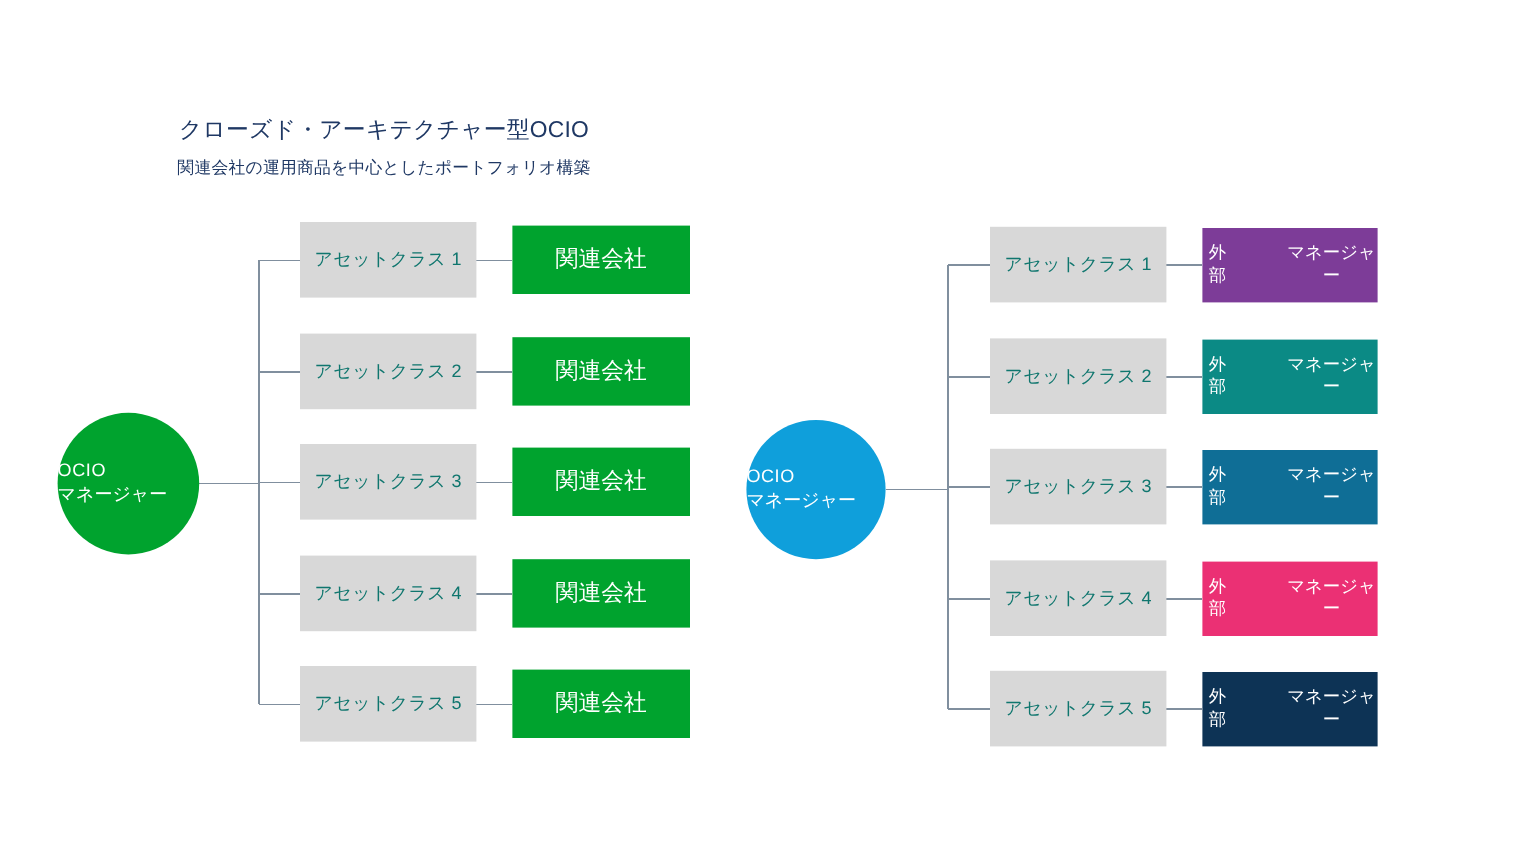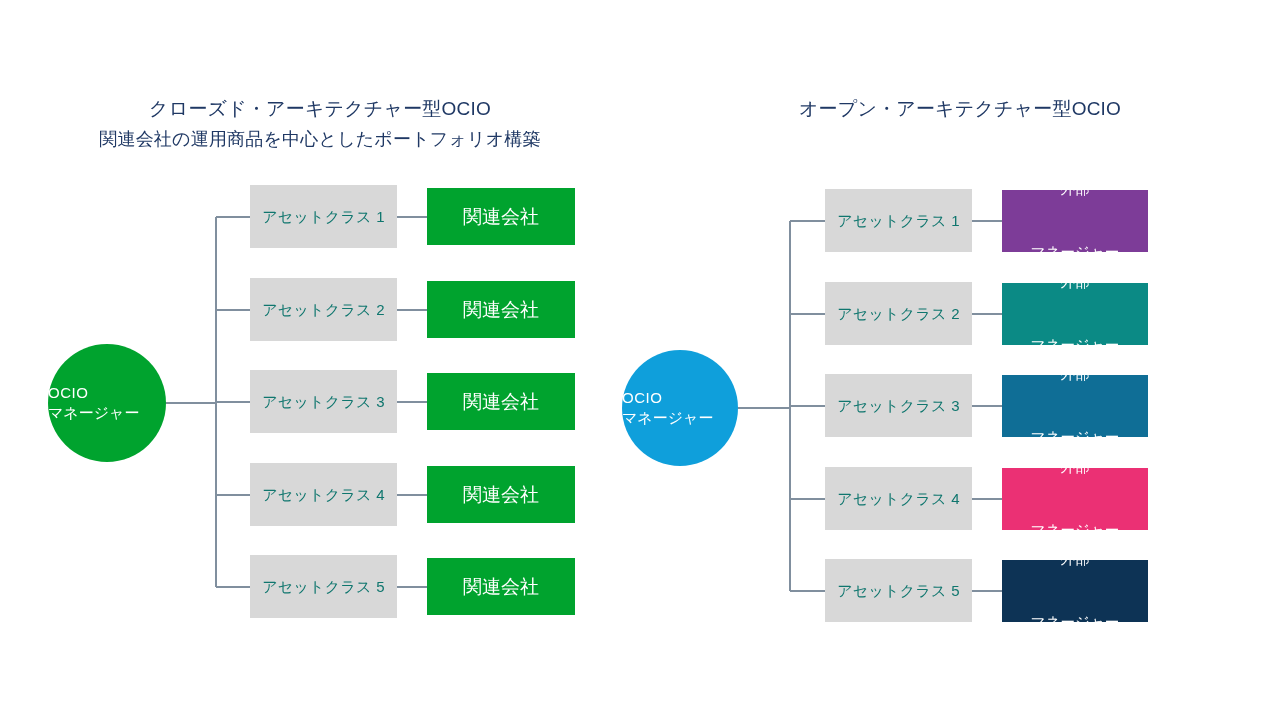--- a/index.html
+++ b/index.html
@@ -24,21 +24,21 @@
   .panel-title {
     position: absolute;
     text-align: center;
     color: #1f3864;
     font-size: 19px;
     line-height: 31px;
     letter-spacing: 0.2px;
     white-space: nowrap;
   }
   .panel-title .t-line { display: block; }
-  .panel-title .t-line2 { font-size: 18px; }
+  .panel-title .t-line2 { font-size: 14px; }
 
   #title-left  { left: 0px;   top: 93px; width: 640px; }
   #title-right { left: 640px; top: 93px; width: 640px; }
 
   
   .hub {
     position: absolute;
     width: 118px;
     height: 118px;
     border-radius: 50%;
@@ -90,21 +90,21 @@
     line-height: 21px;
     width: 148px;
     height: 57px;
   }
   .node-mgr {
     color: #ffffff;
     font-size: 14.5px;
     line-height: 19px;
     width: 146px;
     height: 62px;
-    flex-direction: column;
+    flex-direction: row;
     gap: 44px;
   }
   .node-mgr .m-l1 { display: block; }
   .node-mgr .m-l2 { display: block; }
 </style>
 </head>
 <body>
 
 <div id="canvas">
 
@@ -141,21 +141,20 @@
       <line x1="970" y1="591" x2="1002" y2="591"></line>
     </g>
   </svg>
 
   <div id="title-left" class="panel-title">
     <span class="t-line t-line1">クローズド・アーキテクチャー型OCIO</span>
     <span class="t-line t-line2">関連会社の運用商品を中心としたポートフォリオ構築</span>
   </div>
 
   <div id="title-right" class="panel-title">
-    <span class="t-line t-line1">オープン・アーキテクチャー型OCIO</span>
   </div>
 
   <div id="hub-left" class="hub">
     <span class="hub-l1">OCIO</span>
     <span class="hub-l2">マネージャー</span>
   </div>
 
   <div id="hub-right" class="hub">
     <span class="hub-l1">OCIO</span>
     <span class="hub-l2">マネージャー</span>

